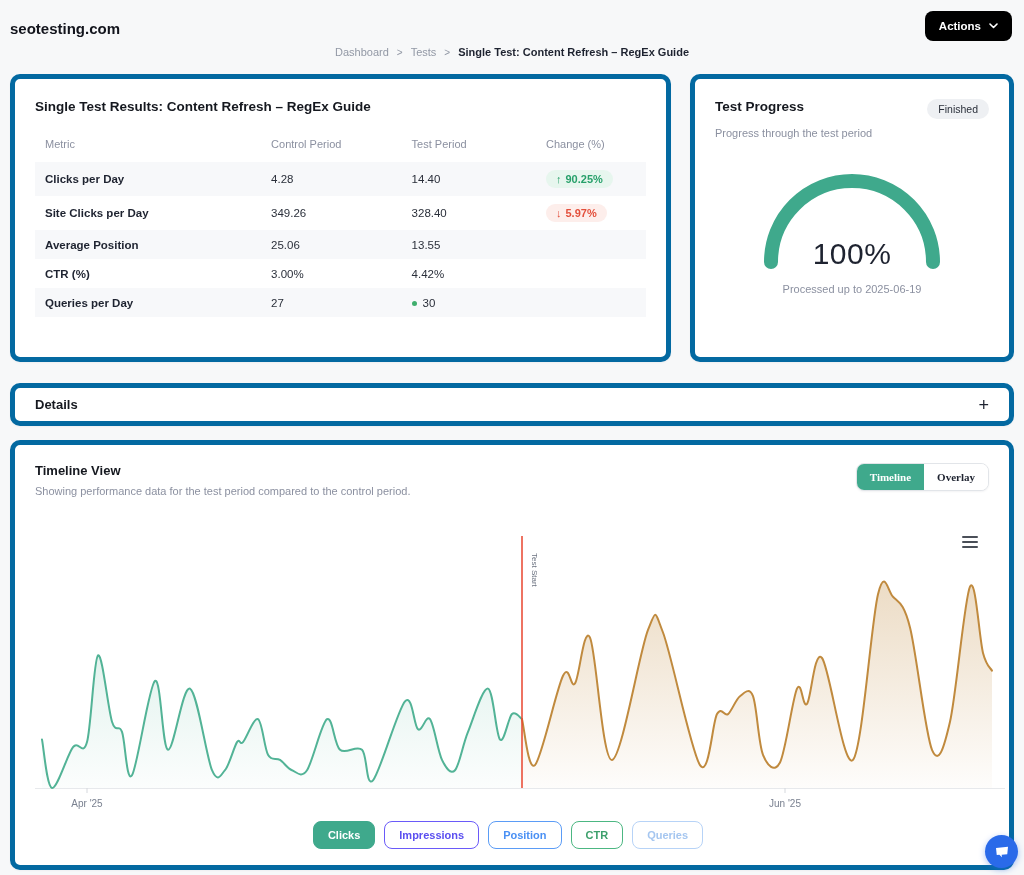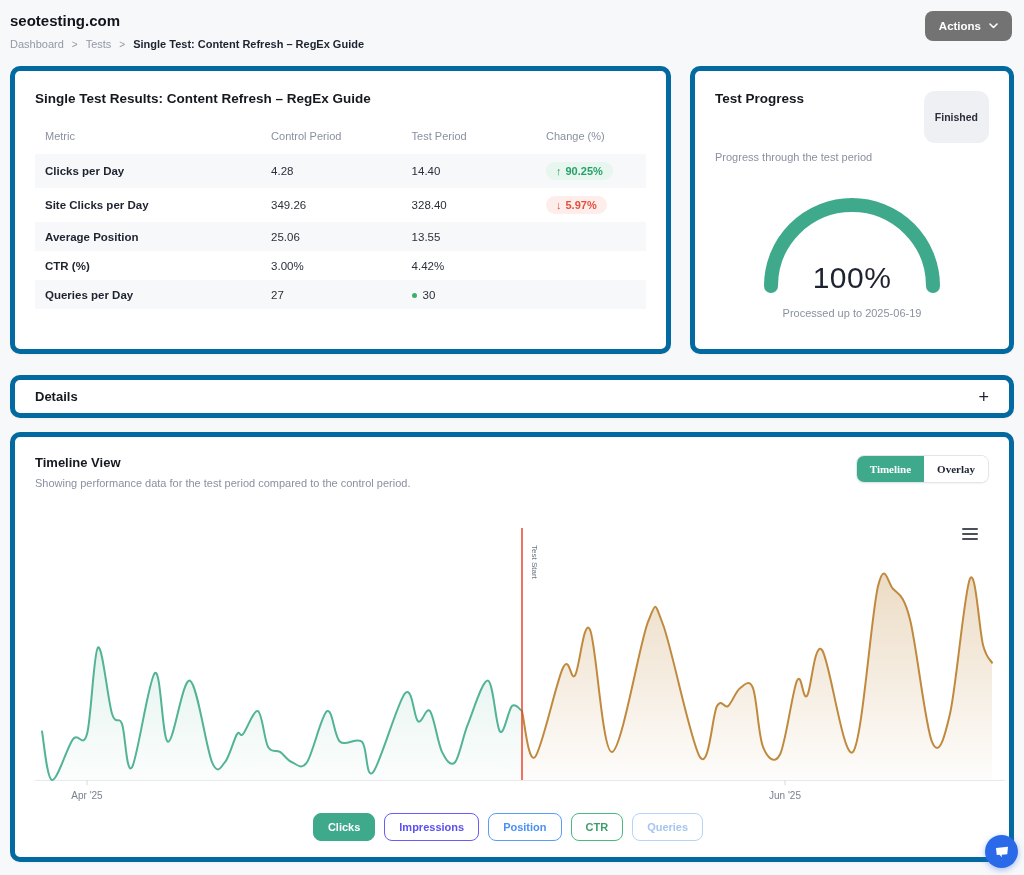--- a/index.html
+++ b/index.html
@@ -4,28 +4,28 @@
 <style>
   * { margin:0; padding:0; box-sizing:border-box; }
   html,body { width:1024px; height:875px; }
   body {
     font-family:"Liberation Sans","DejaVu Sans",sans-serif;
     background:#f7f8f9; color:#1e2330; position:relative; overflow:hidden;
   }
   .page { width:1024px; height:875px; position:relative; padding:10px; }
 
   
-  .site-title { font-size:15px; font-weight:700; color:#12141c; padding-top:2px; }
-  .breadcrumb { display:flex; align-items:center; gap:8px; margin-top:9px; font-size:11px; }
+  .site-title { font-size:15px; font-weight:700; color:#12141c; padding-top:2px;margin-top:8px; }
+  .breadcrumb { display:flex; align-items:center; gap:8px; margin-top:9px; font-size:11px;justify-content:center; }
   .crumb-link { color:#9298a5; cursor:pointer; }
   .crumb-sep { color:#9298a5; font-size:10px; }
   .crumb-current { color:#1e2330; font-weight:700; }
   .actions-btn {
     position:absolute; top:11px; right:12px; height:30px; padding:0 14px;
-    background:#737373; border:none; border-radius:8px; color:#fff;
+    background:#000000; border:none; border-radius:8px; color:#fff;
     font-size:11.5px; font-weight:700; display:flex; align-items:center; gap:8px;
     font-family:inherit; cursor:pointer;
   }
   .chev { width:9px; height:6px; display:inline-block; }
 
   .card {
     background:#fff; border:5px solid #0369a1; border-radius:10px;
     box-shadow:0 1px 2px rgba(20,24,40,0.04);
   }
 
@@ -42,21 +42,21 @@
   table.metrics td.metric-name { font-weight:700; color:#1e2330; }
   table.metrics tbody tr:nth-child(odd) { background:#f7f8fa; }
   .pill { display:inline-flex; align-items:center; gap:4px; padding:3px 10px; border-radius:11px; font-size:11px; font-weight:700; }
   .pill.up { background:#e7f6ee; color:#27a06a; }
   .pill.down { background:#fdeeeb; color:#e34f3b; }
   .q-dot { display:inline-block; width:5px; height:5px; border-radius:50%; background:#3fae6d; margin-right:6px; vertical-align:1px; }
 
   .progress-card { flex:1; height:288px; padding:20px; position:relative; }
   .progress-head { display:flex; align-items:flex-start; justify-content:space-between; }
   .progress-title { font-size:13.5px; font-weight:700; color:#15181f; }
-  .finished-badge { background:#eef0f3; color:#2a2f3a; font-size:10.5px; font-weight:700; padding:20px 11px; border-radius:11px; }
+  .finished-badge { background:#eef0f3; color:#2a2f3a; font-size:10.5px; font-weight:400; padding:4px 11px; border-radius:11px; }
   .progress-sub { font-size:11px; color:#8b90a0; margin-top:8px; }
   .gauge-wrap { width:190px; margin:26px auto 0; position:relative; text-align:center; }
   .gauge-pct { position:absolute; left:0; right:0; top:72px; font-size:30px; font-weight:400; color:#1e2330; letter-spacing:0.5px; }
   .processed { text-align:center; font-size:11px; color:#8b90a0; margin-top:10px; }
 
   .details-card { margin-top:21px; height:43px; display:flex; align-items:center; justify-content:space-between; padding:0 20px; cursor:pointer; }
   .details-title { font-size:13px; font-weight:700; color:#15181f; }
   .plus-icon { font-size:18px; font-weight:400; color:#1e2330; line-height:1; }
 
   .timeline-card { margin-top:14px; height:430px; padding:18px 20px; position:relative; }

